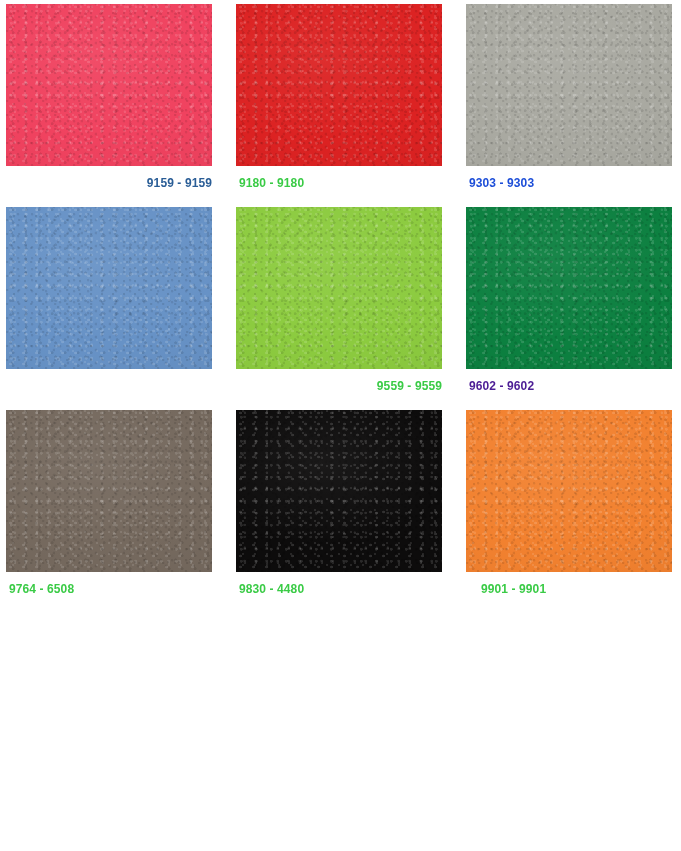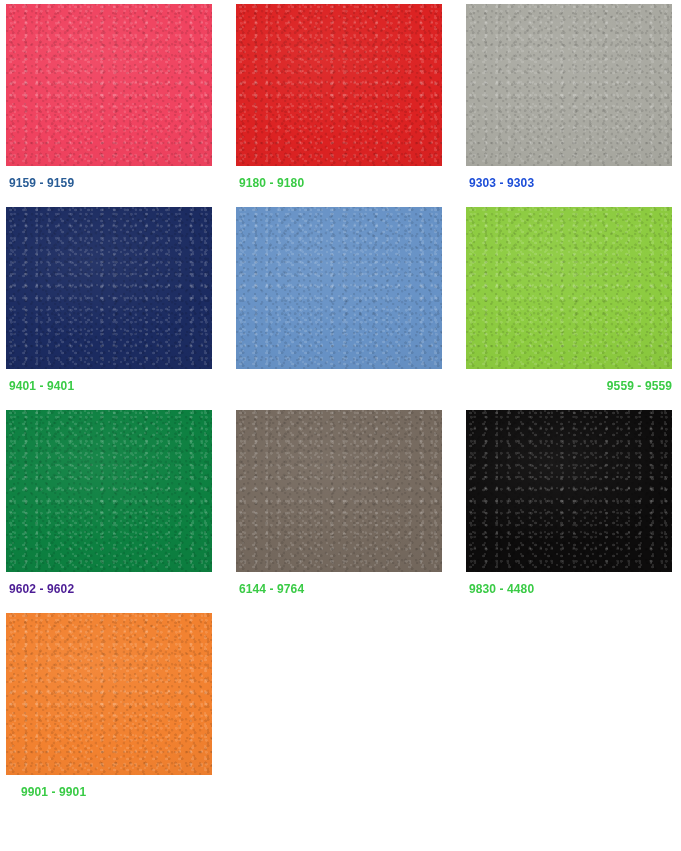--- a/index.html
+++ b/index.html
@@ -96,45 +96,37 @@
 </head>
 <body style="background: rgb(255, 255, 255);">
 
 <div class="swatch-grid" id="swatch-grid">
     <div class="swatch-cell">
       <a class="swatch-tile" href="#">
         <span class="tile-base" style="background-color: rgb(240, 66, 95);"></span>
         <span class="tile-grain"></span>
         <span class="tile-shade"></span>
       </a>
-      <a class="swatch-label" href="#" style="color: rgb(42, 93, 150);">9159 - 9159</a>
+      <a class="swatch-label" href="#" style="color: rgb(42, 93, 150); text-align: right;">9159 - 9159</a>
     </div>
     <div class="swatch-cell">
       <a class="swatch-tile" href="#">
         <span class="tile-base" style="background-color: rgb(220, 34, 34);"></span>
         <span class="tile-grain"></span>
         <span class="tile-shade"></span>
       </a>
       <a class="swatch-label" href="#" style="color: rgb(58, 203, 70);">9180 - 9180</a>
     </div>
     <div class="swatch-cell">
       <a class="swatch-tile" href="#">
         <span class="tile-base" style="background-color: rgb(169, 169, 161);"></span>
         <span class="tile-grain"></span>
         <span class="tile-shade"></span>
       </a>
       <a class="swatch-label" href="#" style="color: #1d4ed8;">9303 - 9303</a>
-    </div>
-    <div class="swatch-cell">
-      <a class="swatch-tile" href="#">
-        <span class="tile-base" style="background-color: rgb(27, 43, 97);"></span>
-        <span class="tile-grain"></span>
-        <span class="tile-shade"></span>
-      </a>
-      <a class="swatch-label" href="#" style="color: rgb(58, 203, 70);">9401 - 9401</a>
     </div>
     <div class="swatch-cell">
       <a class="swatch-tile" href="#">
         <span class="tile-base" style="background-color: rgb(103, 146, 198);"></span>
         <span class="tile-grain"></span>
         <span class="tile-shade"></span>
       </a>
     </div>
     <div class="swatch-cell">
       <a class="swatch-tile" href="#">
@@ -151,21 +143,21 @@
         <span class="tile-shade"></span>
       </a>
       <a class="swatch-label" href="#" style="color: #4c1d95;">9602 - 9602</a>
     </div>
     <div class="swatch-cell">
       <a class="swatch-tile" href="#">
         <span class="tile-base" style="background-color: rgb(117, 105, 94);"></span>
         <span class="tile-grain"></span>
         <span class="tile-shade"></span>
       </a>
-      <a class="swatch-label" href="#" style="color: rgb(58, 203, 70);">6144 - 9764</a>
+      <a class="swatch-label" href="#" style="color: rgb(58, 203, 70);">9764 - 6508</a>
     </div>
     <div class="swatch-cell">
       <a class="swatch-tile" href="#">
         <span class="tile-base" style="background-color: rgb(13, 12, 12);"></span>
         <span class="tile-grain"></span>
         <span class="tile-shade"></span>
       </a>
       <a class="swatch-label" href="#" style="color: rgb(58, 203, 70);">9830 - 4480</a>
     </div>
     <div class="swatch-cell">

